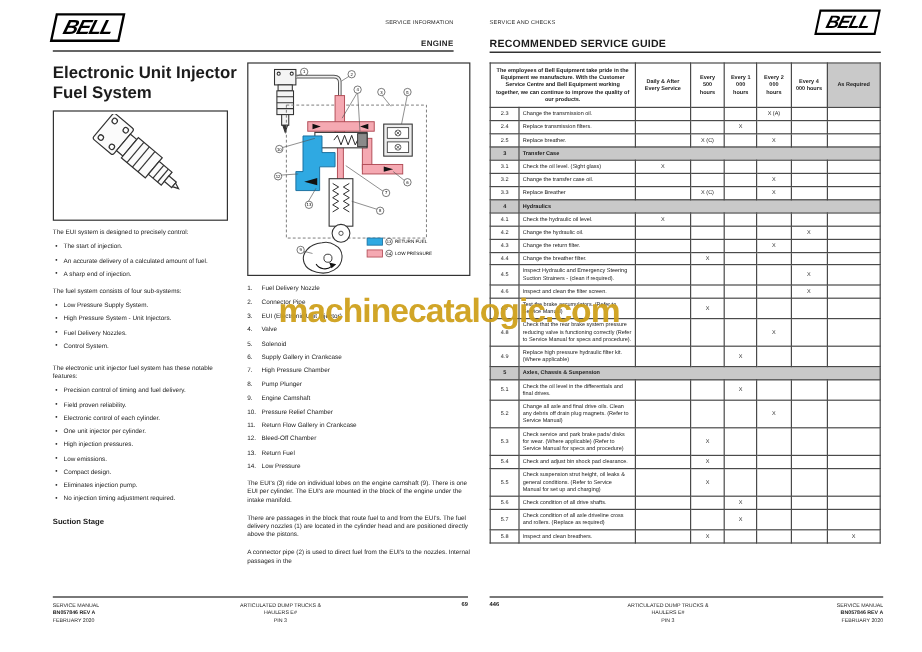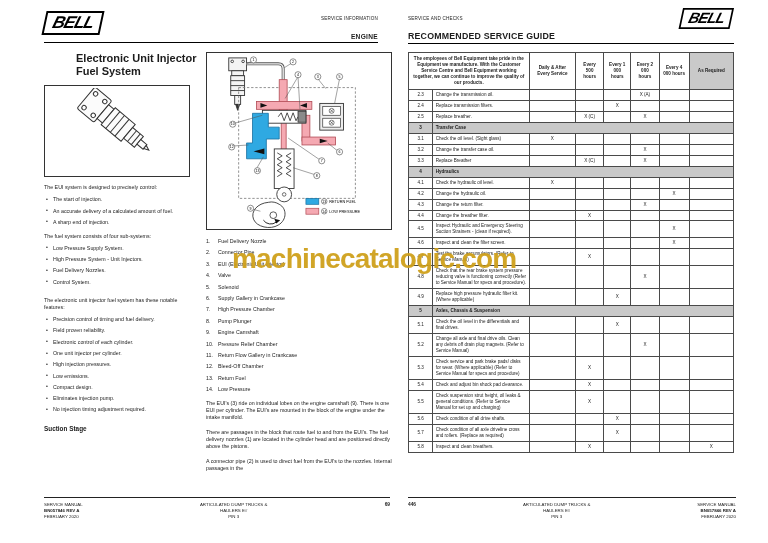--- a/index.html
+++ b/index.html
@@ -17,21 +17,21 @@
   .logoL { position:absolute; left:0; top:3px; }
   .logoR { position:absolute; right:0; top:0; transform:skewX(-12deg) scale(.88); transform-origin:right top; }
   .kicker { position:absolute; right:0; top:8px; font-size:4.6px; letter-spacing:.2px; }
   .kickerR { position:absolute; left:0; top:8px; font-size:4.6px; letter-spacing:.2px; }
   .section-lbl { position:absolute; right:0; bottom:2px; font-size:6.6px; font-weight:bold; letter-spacing:.3px; }
   .guide-title { position:absolute; left:0; bottom:2px; font-size:8.8px; font-weight:bold; letter-spacing:.2px;text-align:center; }
 
   
   #colA { position:absolute; left:14px; top:52px; width:154px; }
   #colB { position:absolute; left:176px; top:52px; width:186px; }
-  .doc-title { font-size:11px; font-weight:bold; line-height:1.18; margin-bottom:7px;margin-left:32px; }
+  .doc-title { font-size:14px; font-weight:bold; line-height:1.18; margin-bottom:7px; }
   .figbox { border:1.1px solid #333; background:#fff; }
   #injbox { width:146px; height:92px; display:flex; align-items:center; justify-content:center; }
   #schbox { width:186px; height:178px; }
   .para { font-size:5.3px; line-height:1.38; margin:7px 0 5px 0; }
   ul.blist { list-style:none; margin:2px 0 2px 2px; }
   ul.blist li { position:relative; font-size:5.3px; line-height:1.3; padding-left:7px; margin-bottom:4.4px; }
   ul.blist li::before { content:"\2022"; position:absolute; left:0; top:-0.5px; }
   .h2 { font-size:10.2px; font-weight:bold; margin-top:14px; }
   .h3 { font-size:6.4px; font-weight:bold; margin-top:12px; }
   ol.parts { list-style:none; margin-top:8px; }

